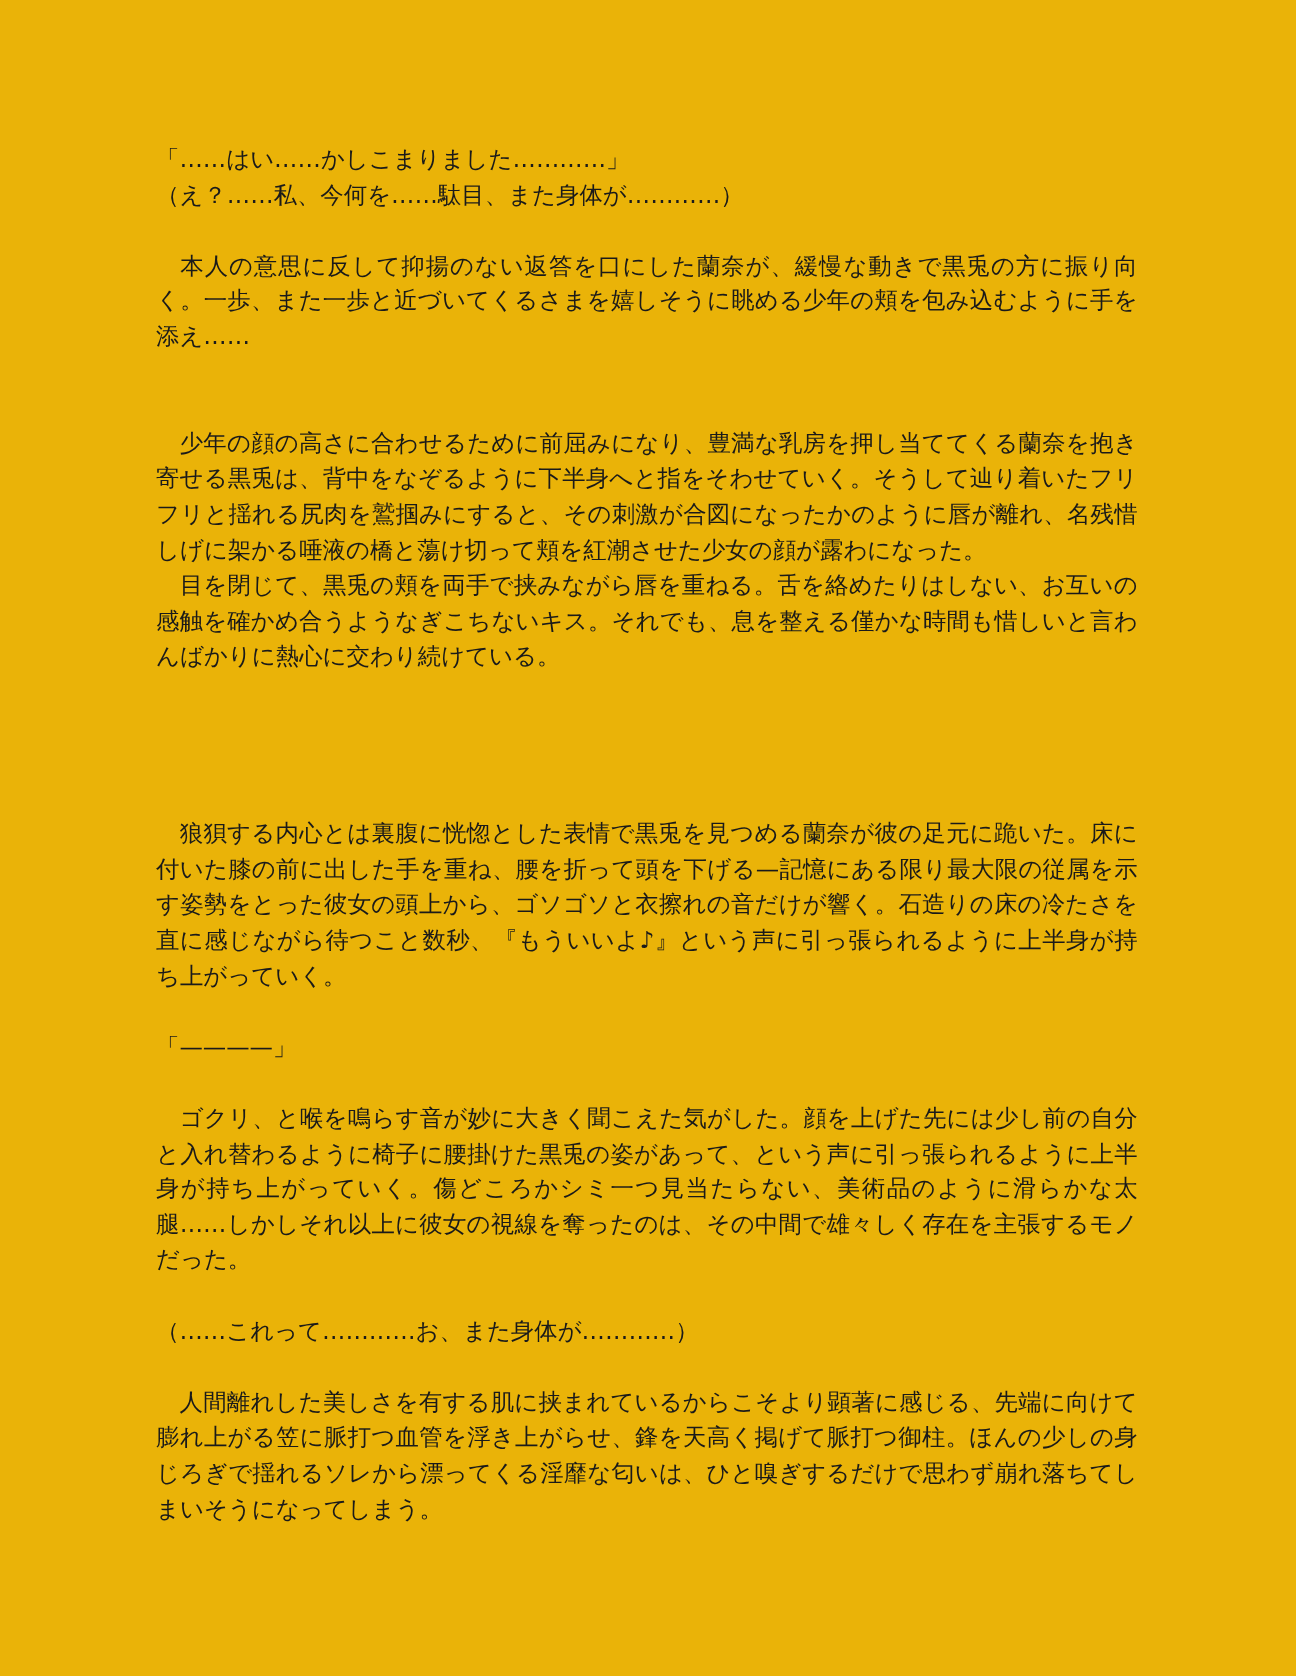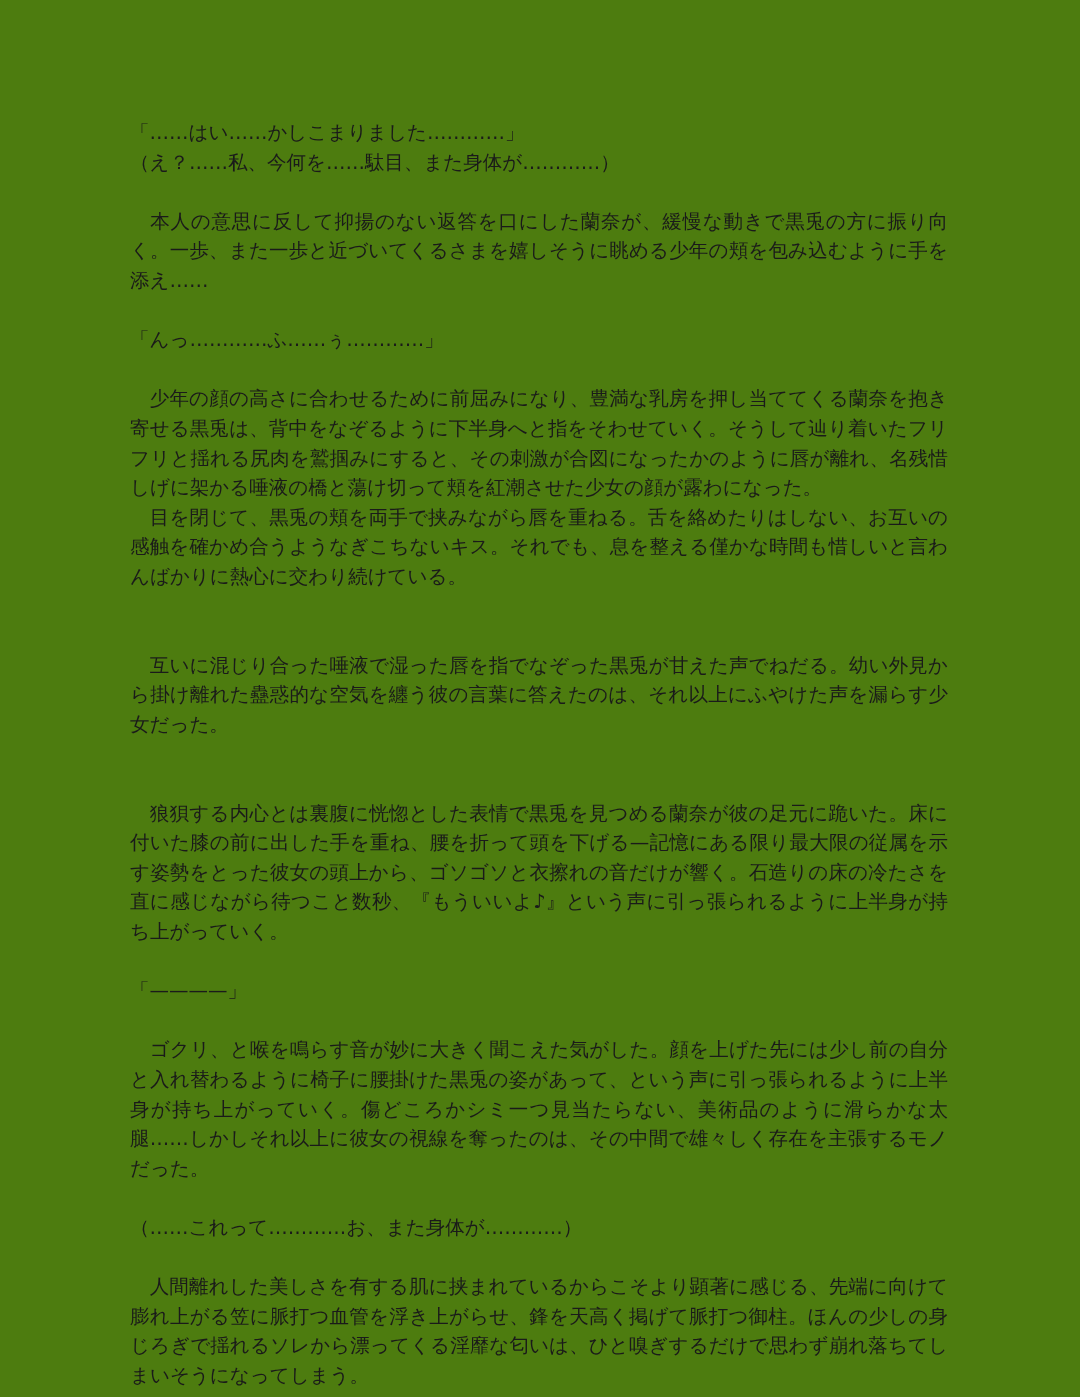--- a/index.html
+++ b/index.html
@@ -15,21 +15,21 @@
     overflow: hidden;
     font-family: "DejaVu Sans", "Liberation Sans", sans-serif;
   }
 
   #page {
     position: absolute;
     left: 0;
     top: 0;
     width: 1080px;
     height: 1397px;
-    background: #4d7c0f;
+    background: #eab308;
   }
 
   #text-column {
     position: absolute;
     left: 130px;
     top: 118px;
     width: 818px;
   }
 
   .para {
@@ -61,30 +61,28 @@
 <div id="page">
   <div id="text-column">
 
     <p class="para">「……はい……かしこまりました…………」
 （え？……私、今何を……駄目、また身体が…………）</p>
     <div class="spacer"></div>
 
     <p class="para indent">　本人の意思に反して抑揚のない返答を口にした蘭奈が、緩慢な動きで黒兎の方に振り向く。一歩、また一歩と近づいてくるさまを嬉しそうに眺める少年の頬を包み込むように手を添え……</p>
     <div class="spacer"></div>
 
-    <p class="para">「んっ…………ふ……ぅ…………」</p>
     <div class="spacer"></div>
 
     <p class="para indent">　少年の顔の高さに合わせるために前屈みになり、豊満な乳房を押し当ててくる蘭奈を抱き寄せる黒兎は、背中をなぞるように下半身へと指をそわせていく。そうして辿り着いたフリフリと揺れる尻肉を鷲掴みにすると、その刺激が合図になったかのように唇が離れ、名残惜しげに架かる唾液の橋と蕩け切って頬を紅潮させた少女の顔が露わになった。</p>
     <p class="para indent">　目を閉じて、黒兎の頬を両手で挟みながら唇を重ねる。舌を絡めたりはしない、お互いの感触を確かめ合うようなぎこちないキス。それでも、息を整える僅かな時間も惜しいと言わんばかりに熱心に交わり続けている。</p>
     <div class="spacer"></div>
 
     <div class="spacer"></div>
 
-    <p class="para indent">　互いに混じり合った唾液で湿った唇を指でなぞった黒兎が甘えた声でねだる。幼い外見から掛け離れた蠱惑的な空気を纏う彼の言葉に答えたのは、それ以上にふやけた声を漏らす少女だった。</p>
     <div class="spacer"></div>
 
     <div class="spacer"></div>
 
     <p class="para indent">　狼狽する内心とは裏腹に恍惚とした表情で黒兎を見つめる蘭奈が彼の足元に跪いた。床に付いた膝の前に出した手を重ね、腰を折って頭を下げる—記憶にある限り最大限の従属を示す姿勢をとった彼女の頭上から、ゴソゴソと衣擦れの音だけが響く。石造りの床の冷たさを直に感じながら待つこと数秒、『もういいよ♪』という声に引っ張られるように上半身が持ち上がっていく。</p>
     <div class="spacer"></div>
 
     <p class="para">「————」</p>
     <div class="spacer"></div>
 

